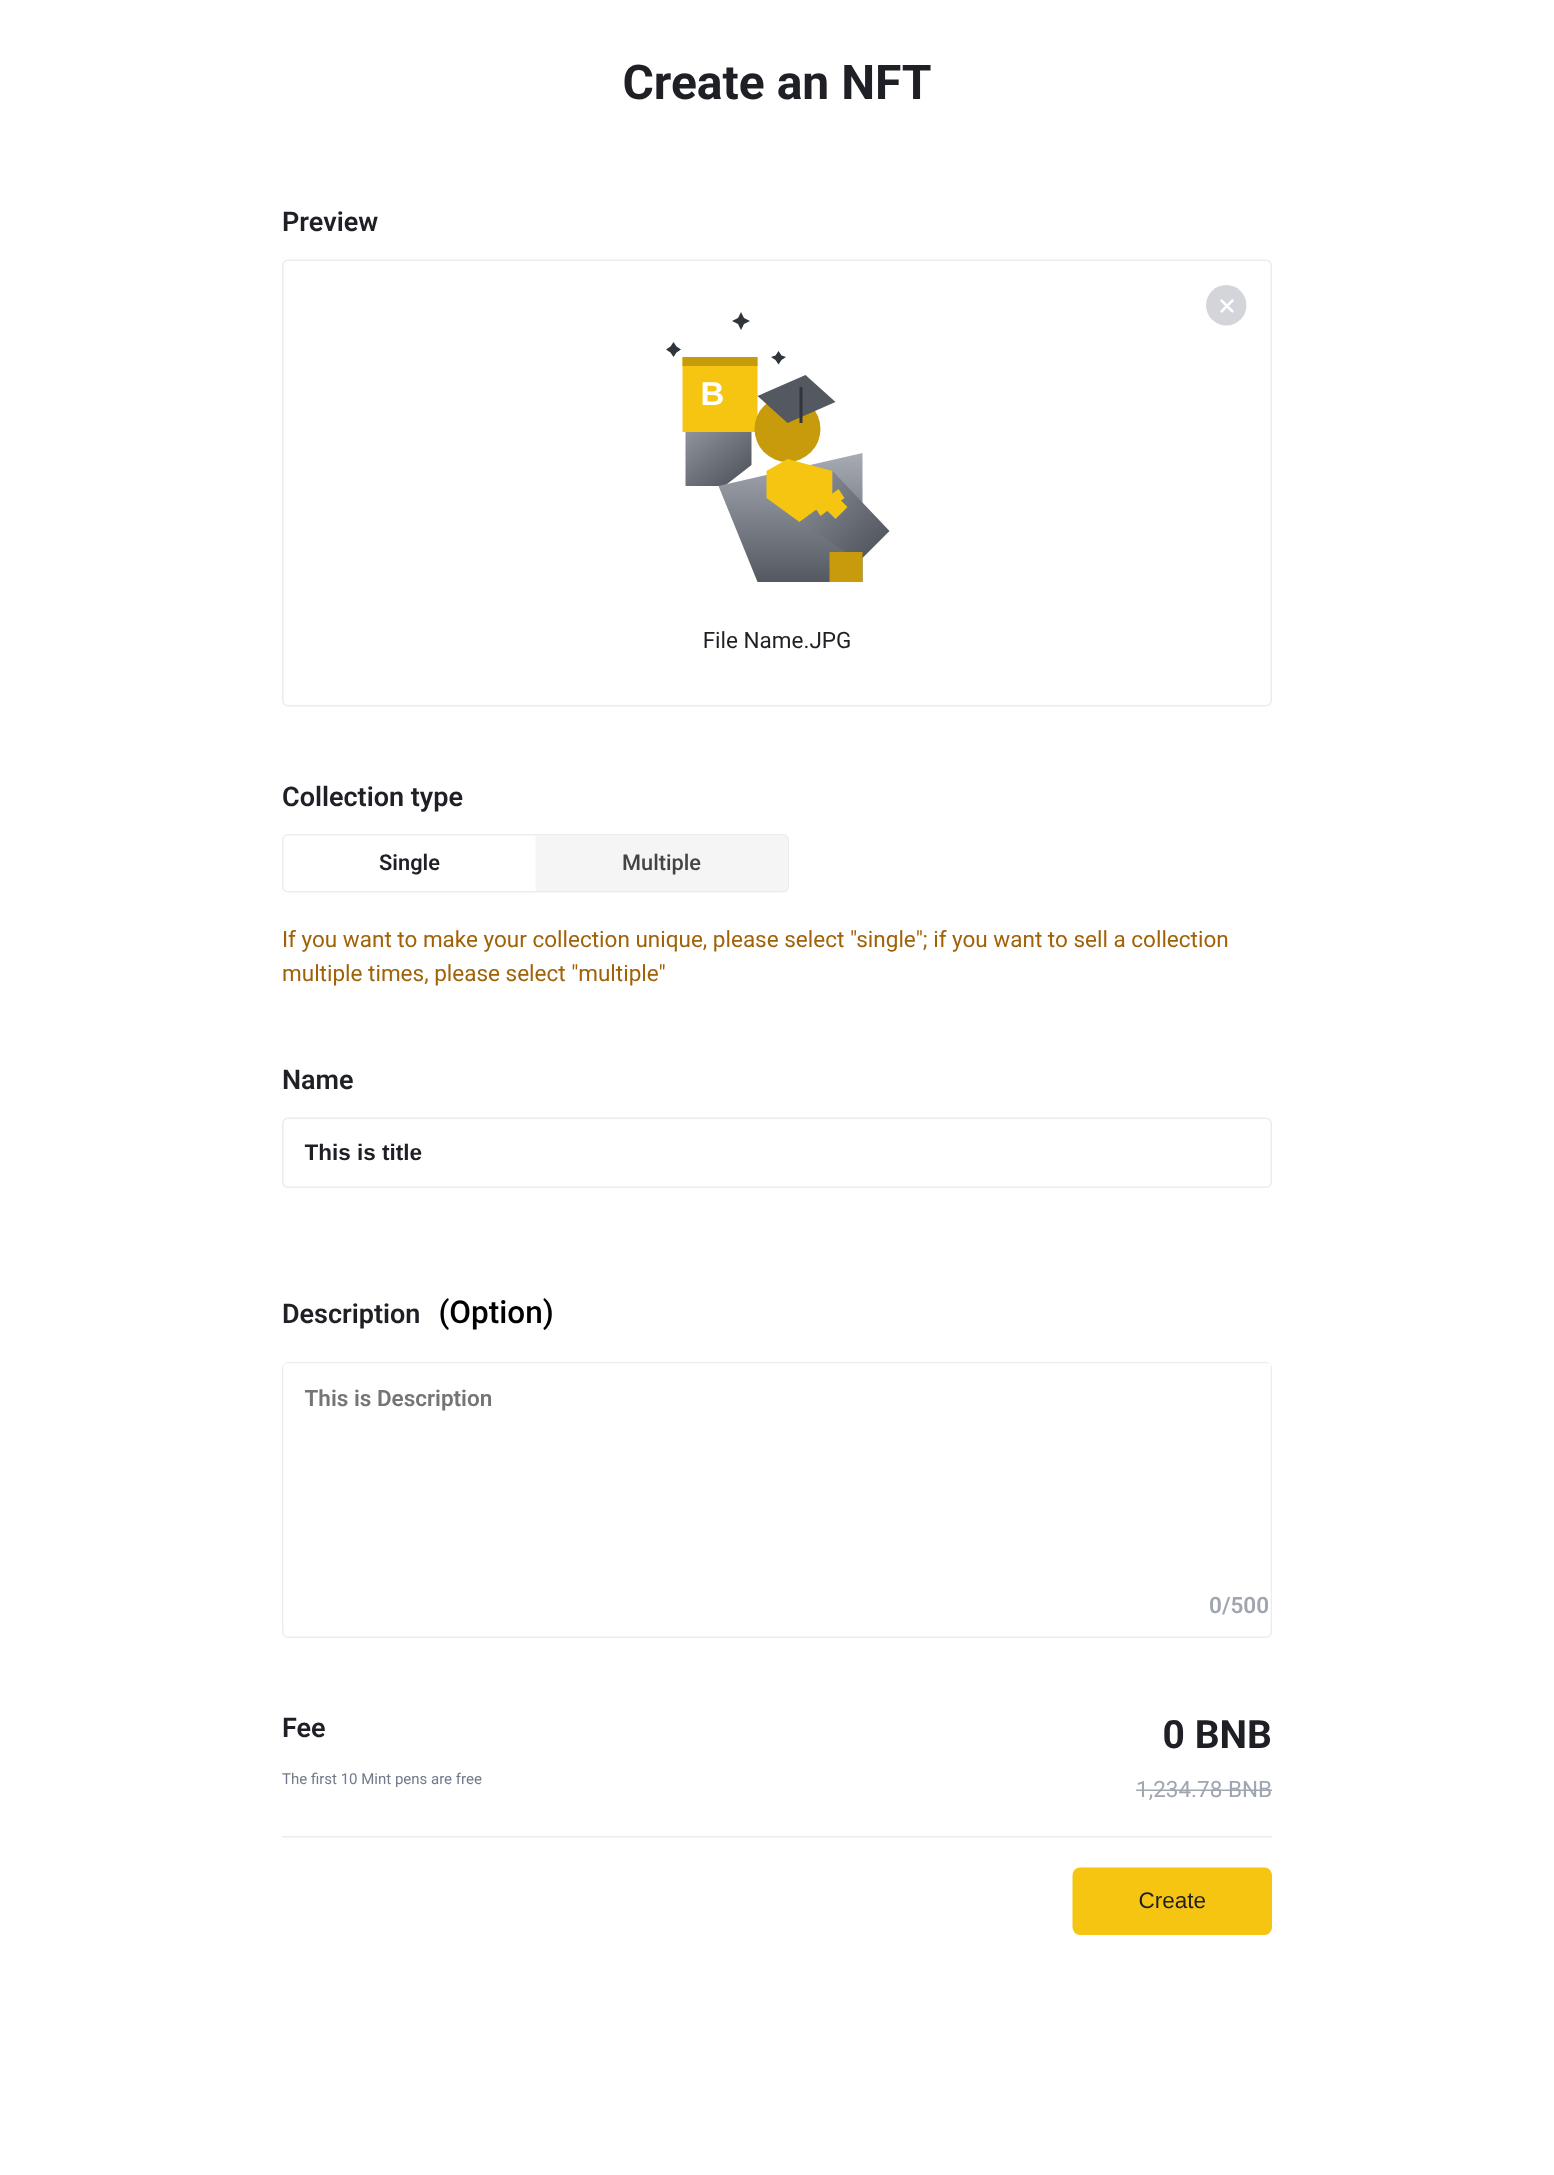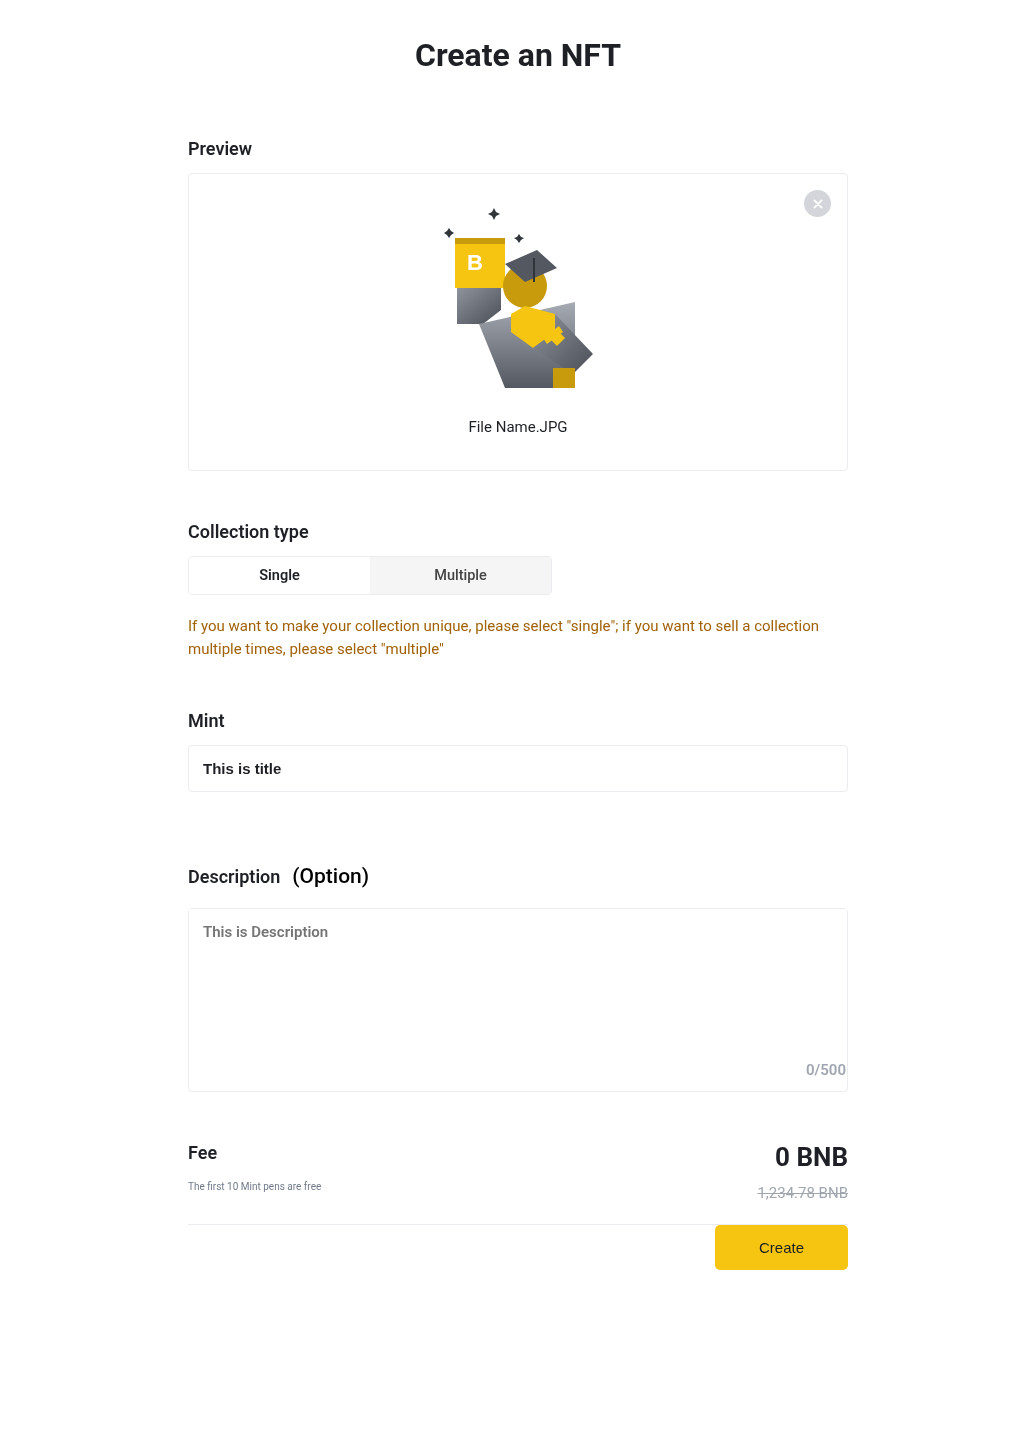--- a/index.html
+++ b/index.html
@@ -51,21 +51,21 @@
     cursor: pointer;
   }
   .close-btn svg { width: 12px; height: 12px; }
   .preview-label {
     font-size: 15px;
     color: #1e2026;
     margin-top: 20px;
   }
   .segmented {
     display: flex;
-    width: 364px;
+    width: 338px;
     border: 1px solid #eaecef;
     border-radius: 4px;
     overflow: hidden;
     margin-bottom: 20px;
   }
   .segmented .seg {
     flex: 1;
     text-align: center;
     padding: 10px 0;
     font-size: 14.5px;
@@ -129,20 +129,21 @@
     color: #a0a6b0;
     font-size: 15px;
     font-weight: 600;
   }
   .fee-row {
     display: flex;
     justify-content: space-between;
     align-items: flex-start;
     border-bottom: 1px solid #eaecef;
     padding-bottom: 22px;
+    margin-bottom: 20px;
   }
   .fee-left .section-label { margin-bottom: 18px; }
   .fee-note { font-size: 10px; color: #707a8a; }
   .fee-right { text-align: right; }
   .fee-amount { font-size: 26px; font-weight: 700; margin-bottom: 12px; }
   .fee-original {
     color: #a0a6b0;
     font-size: 15px;
     text-decoration: line-through;
   }
@@ -215,21 +216,21 @@
     <div class="preview-label">File Name.JPG</div>
   </div>
 
   <div class="section-label">Collection type</div>
   <div class="segmented">
     <div class="seg active">Single</div>
     <div class="seg inactive">Multiple</div>
   </div>
   <div class="help-text">If you want to make your collection unique, please select "single"; if you want to sell a collection multiple times, please select "multiple"</div>
 
-  <div class="section-label">Mint</div>
+  <div class="section-label">Name</div>
   <input class="text-input" placeholder="This is title" style="">
 
   <div class="desc-header">
     <span class="section-label">Description</span>
     <span class="option-tag">(Option)</span>
   </div>
   <div class="textarea-wrap">
     <textarea class="textarea" placeholder="This is Description" style=""></textarea>
     <div class="char-count">0/500</div>
   </div>

